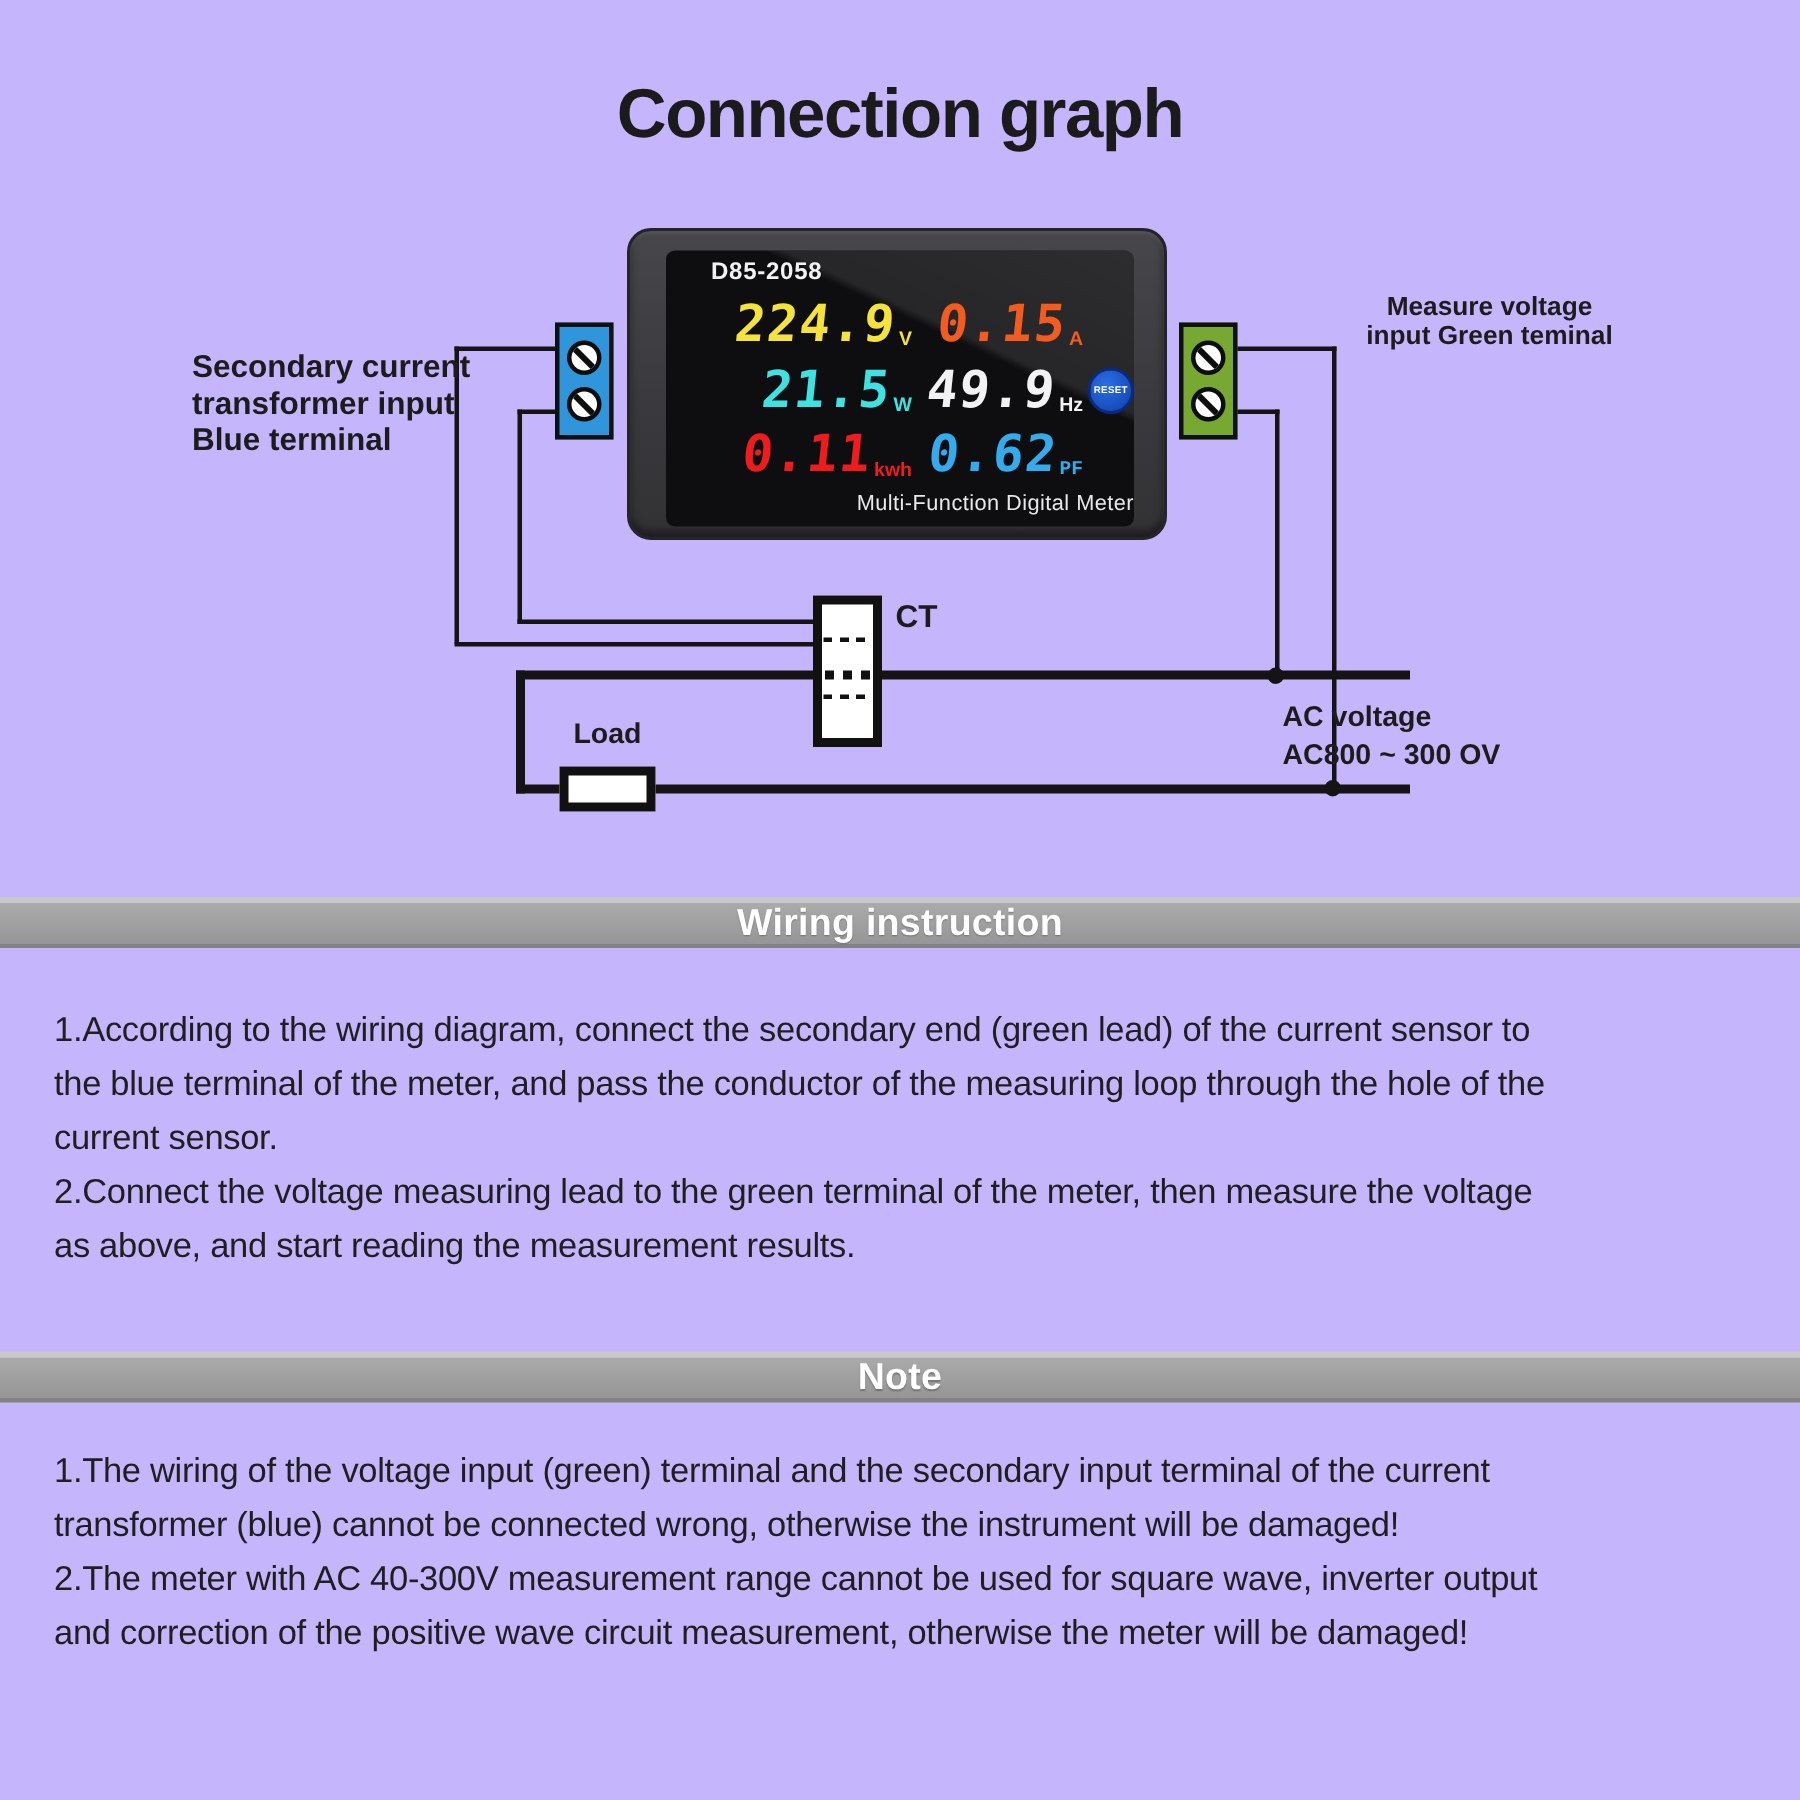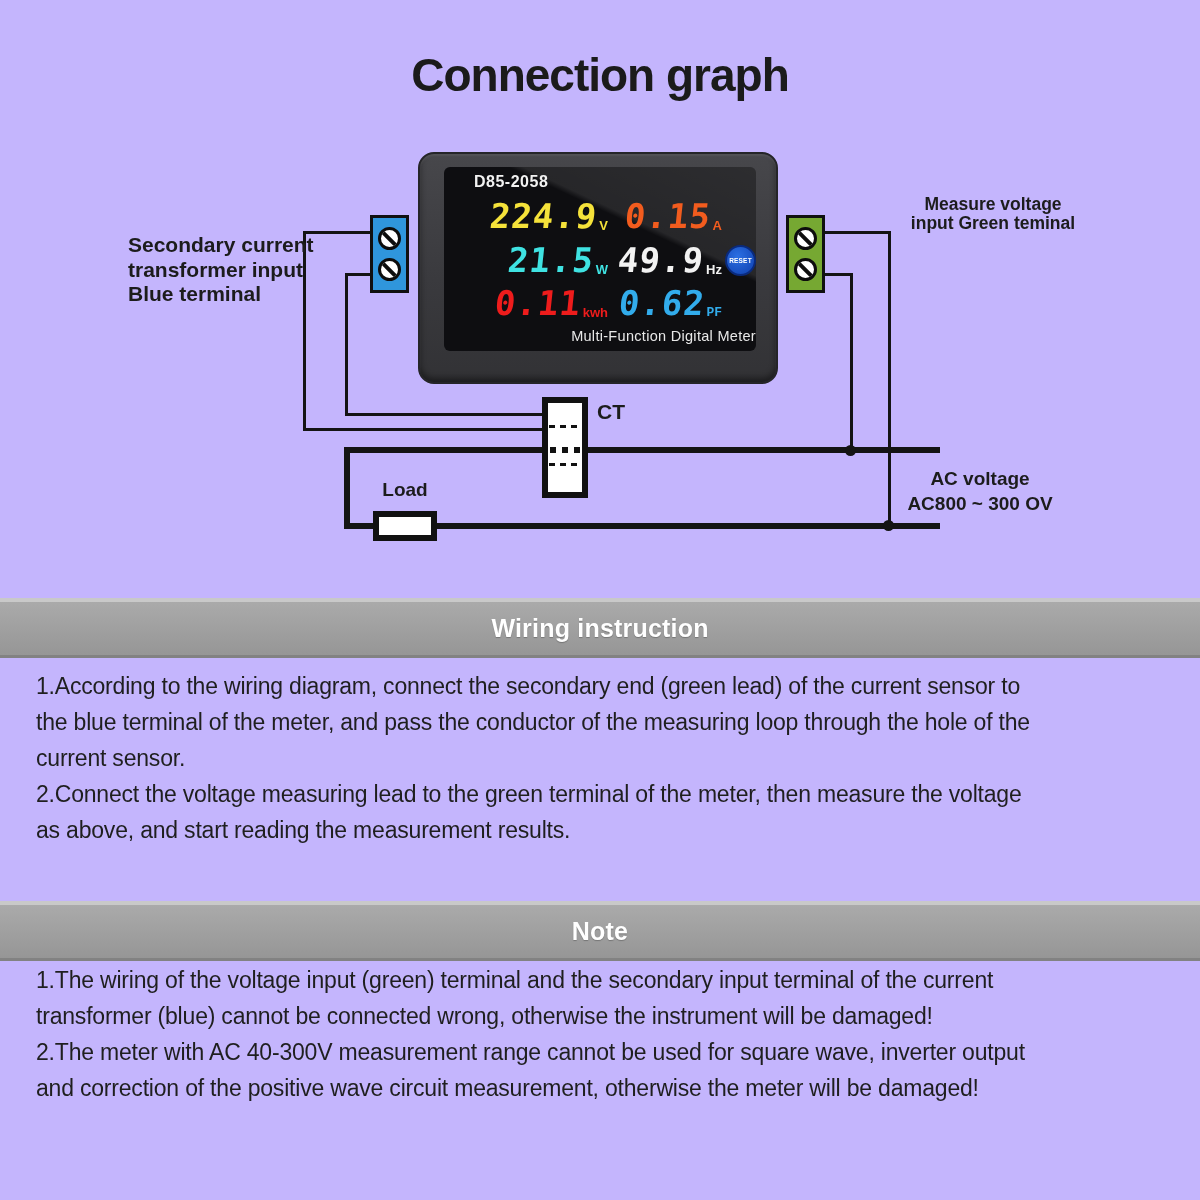--- a/index.html
+++ b/index.html
@@ -28,21 +28,21 @@
 
   
   .terminal{position:absolute;width:39px;height:78px;border:3px solid #101010;box-sizing:border-box;
     display:flex;flex-direction:column;align-items:center;justify-content:space-evenly;}
   .screw{width:23px;height:23px;border-radius:50%;background:#fff;border:3px solid #0d0d0d;
     box-sizing:border-box;position:relative;overflow:hidden;}
   .screw span{position:absolute;left:-2px;top:7px;width:21px;height:4px;background:#0d0d0d;
     transform:rotate(45deg);}
 
   
-  .meter{position:absolute;left:418px;top:152px;width:360px;height:232px;border-radius:16px;
+  .meter{position:absolute;left:418px;top:152px;width:360px;height:208px;border-radius:16px;
     background:linear-gradient(180deg,#47474b 0%,#3a3a3e 55%,#323235 100%);
     border:2px solid #252528;box-sizing:border-box;
     box-shadow:inset 0 2px 2px rgba(255,255,255,.08), inset 0 -4px 6px rgba(0,0,0,.45);}
   .screen{position:absolute;left:24px;top:13px;width:312px;height:184px;border-radius:6px;
     background:#0e0e11;overflow:hidden;}
   .screen .reflect{position:absolute;inset:0;
     background:linear-gradient(205deg,rgba(255,255,255,0.13) 0%,rgba(255,255,255,0.10) 33%,rgba(255,255,255,0) 35%);}
   .model{position:absolute;left:30px;top:6px;font-size:16px;font-weight:bold;color:#f2f2f2;
     letter-spacing:.5px;}
   .row{position:absolute;left:30px;width:248px;height:40px;display:flex;align-items:flex-end;}
@@ -60,24 +60,24 @@
     box-sizing:border-box;display:flex;align-items:center;justify-content:center;}
   .reset span{color:#fff;font-size:6.5px;font-weight:bold;letter-spacing:.2px;}
 
   
   .dlabel{position:absolute;font-weight:bold;color:#1c1c1c;white-space:pre-line;}
   .lbl-blue{left:128px;top:233px;width:200px;font-size:21px;line-height:24.5px;}
   .lbl-green{left:898px;top:195px;width:190px;font-size:17.5px;line-height:19px;text-align:center;}
   .lbl-ctnote{left:130px;top:438px;width:220px;font-size:17.5px;line-height:24.5px;}
   .lbl-load{left:351px;top:479px;width:108px;font-size:19px;text-align:center;}
   .lbl-ct{left:597px;top:400px;font-size:21px;}
-  .lbl-ac{left:885px;top:466px;width:190px;font-size:19px;line-height:25px;text-align:center;}
-
-  
-  .banner{position:absolute;left:0;width:1200px;height:60px;box-sizing:border-box;
+  .lbl-ac{left:855px;top:466px;width:190px;font-size:19px;line-height:25px;}
+
+  
+  .banner{position:absolute;left:0;width:1200px;height:34px;box-sizing:border-box;
     background:linear-gradient(180deg,#aaaaaa,#969696);
     border-top:4px solid #c9c9c9;border-bottom:3px solid #828282;
     display:flex;align-items:center;justify-content:center;text-align:right;}
   .banner span{color:#ffffff;font-size:25px;font-weight:bold;letter-spacing:.2px;
     text-shadow:0 1px 1px rgba(0,0,0,.25);}
   .b1{top:598px;}
   .b2{top:901px;}
 
   
   .textblock{position:absolute;left:36px;width:1132px;font-size:23px;line-height:36px;

